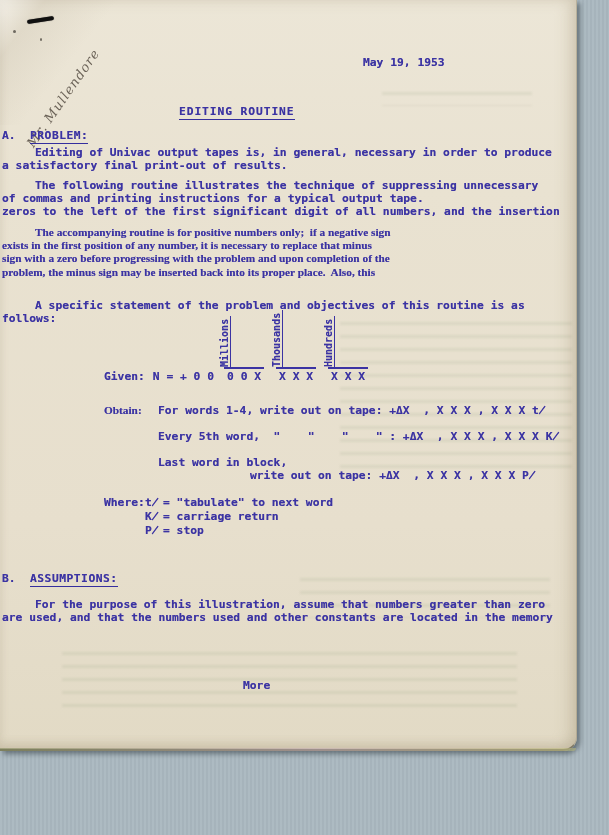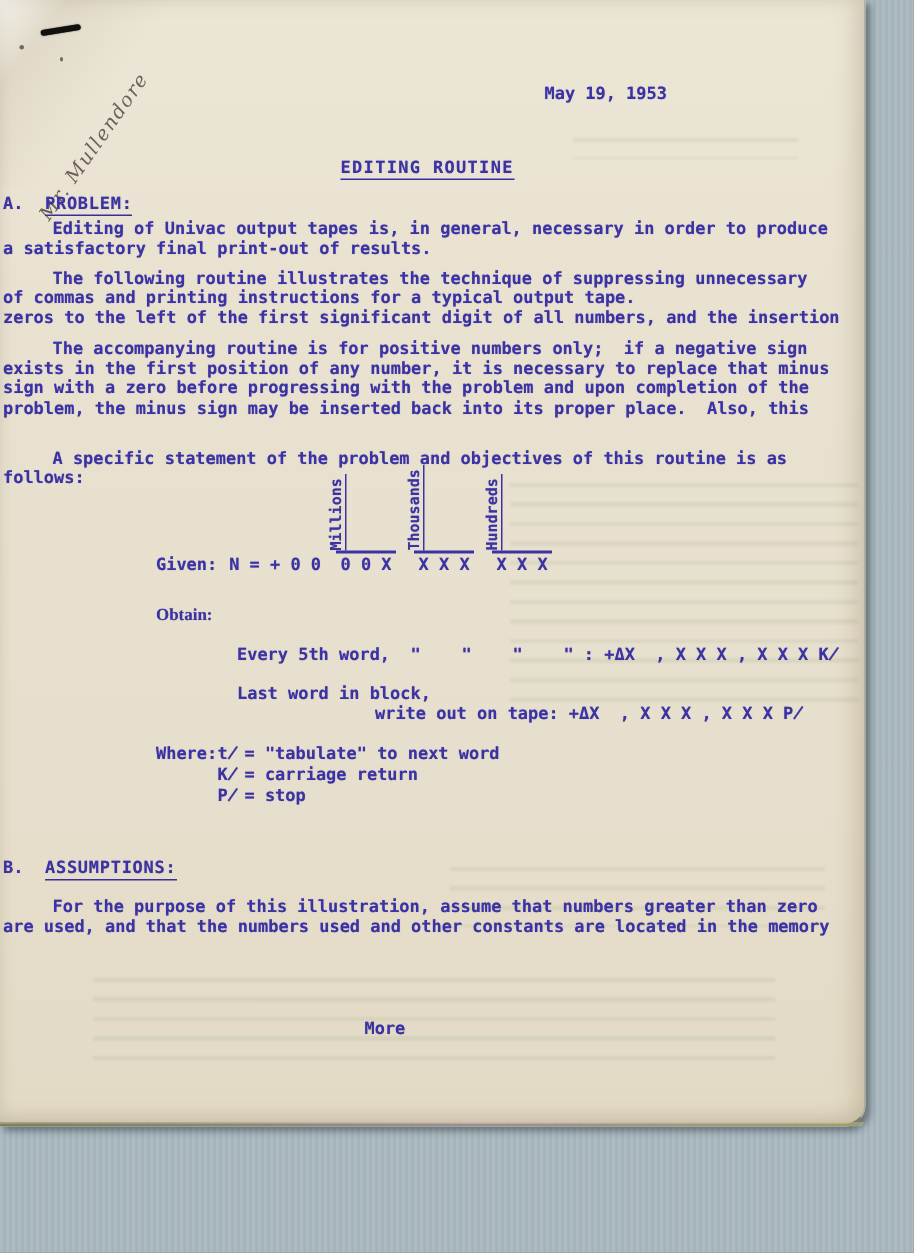--- a/index.html
+++ b/index.html
@@ -73,41 +73,41 @@
   <div class="abs dot" style="left:40px; top:38px; width:2px;"></div>
   <div class="abs hand" style="left:2px; top:85px; width:130px;">Mr. Mullendore</div>
 
   <div class="ghost" style="left:382px; top:92px; width:150px; height:14px;"></div>
   <div class="ghost" style="left:340px; top:322px; width:232px; height:148px;"></div>
   <div class="ghost" style="left:62px; top:652px; width:455px; height:62px;"></div>
   <div class="ghost" style="left:300px; top:578px; width:250px; height:40px;"></div>
 
   <div class="abs type pre" style="left:363px; top:56px;">May 19, 1953</div>
 
-  <div class="abs type" style="left:179px; top:105px;margin-left:48px;">
+  <div class="abs type" style="left:179px; top:105px;">
     <span class="underlined title">EDITING ROUTINE</span>
   </div>
 
   <div class="abs type pre" style="left:2px; top:129px;">A.</div>
   <div class="abs type" style="left:30px; top:129px;">
     <span class="underlined heading">PROBLEM:</span>
   </div>
 
   <div class="abs type" style="left:2px; top:146px;">
     <div class="line indent">Editing of Univac output tapes is, in general, necessary in order to produce</div>
     <div class="line">a satisfactory final print-out of results.</div>
   </div>
 
   <div class="abs type" style="left:2px; top:179px;">
     <div class="line indent">The following routine illustrates the technique of suppressing unnecessary</div>
     <div class="line">of commas and printing instructions for a typical output tape.</div>
     <div class="line">zeros to the left of the first significant digit of all numbers, and the insertion</div>
   </div>
 
-  <div class="abs type" style="left:2px; top:226px;">
+  <div class="abs type" style="left:2px; top:226px;font-family:Liberation Serif, serif;">
     <div class="line indent">The accompanying routine is for positive numbers only;  if a negative sign</div>
     <div class="line">exists in the first position of any number, it is necessary to replace that minus</div>
     <div class="line">sign with a zero before progressing with the problem and upon completion of the</div>
     <div class="line">problem, the minus sign may be inserted back into its proper place.  Also, this</div>
   </div>
 
   <div class="abs type" style="left:2px; top:299px;">
     <div class="line indent">A specific statement of the problem and objectives of this routine is as</div>
     <div class="line">follows:</div>
   </div>
@@ -118,20 +118,21 @@
 
   <div class="abs type given-row pre" style="left:104px; top:367px;">
     <span class="g-label">Given:</span>
     <span class="g-plain">N = + 0 0</span>
     <span class="g-group">0 0 X</span>
     <span class="g-group">X X X</span>
     <span class="g-group">X X X</span>
   </div>
 
   <div class="abs type pre" style="left:104px; top:404px;font-family:Liberation Serif, serif;">Obtain:</div>
+  <div class="abs type pre" style="left:158px; top:404px;">For words 1-4, write out on tape: +ΔX  , X X X , X X X t̸</div>
   <div class="abs type pre" style="left:158px; top:430px;">Every 5th word,  "    "    "    " : +ΔX  , X X X , X X X K̸</div>
   <div class="abs type pre" style="left:158px; top:456px;">Last word in block,</div>
   <div class="abs type pre" style="left:250px; top:469px;">write out on tape: +ΔX  , X X X , X X X P̸</div>
 
   <div class="abs type pre" style="left:104px; top:496px;">Where:</div>
   <div class="abs type where-row pre" style="left:145px; top:496px;">
     <span class="where-sym">t̸</span>
     <span>= "tabulate" to next word</span>
   </div>
   <div class="abs type where-row pre" style="left:145px; top:510px;">

